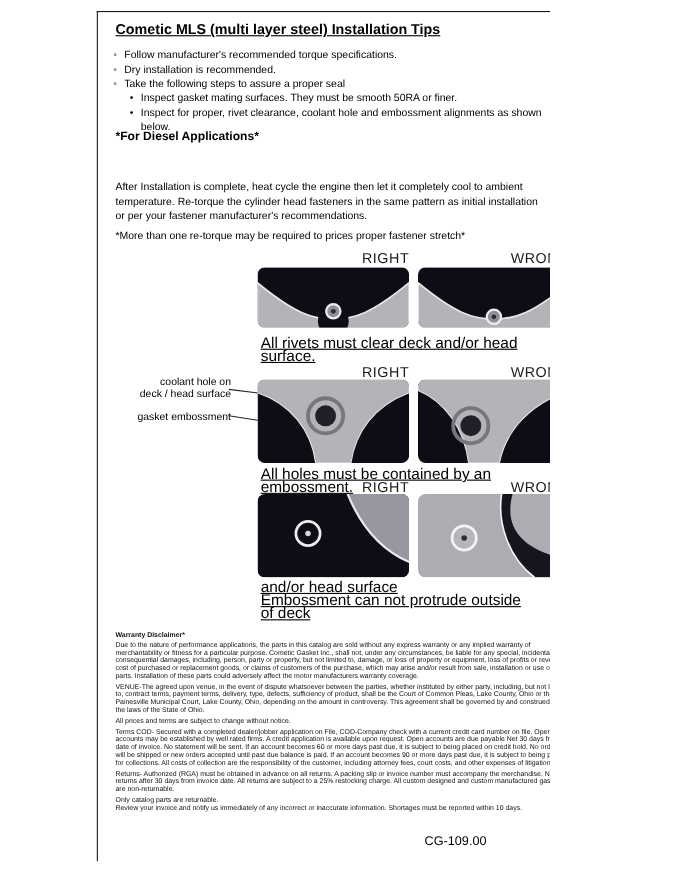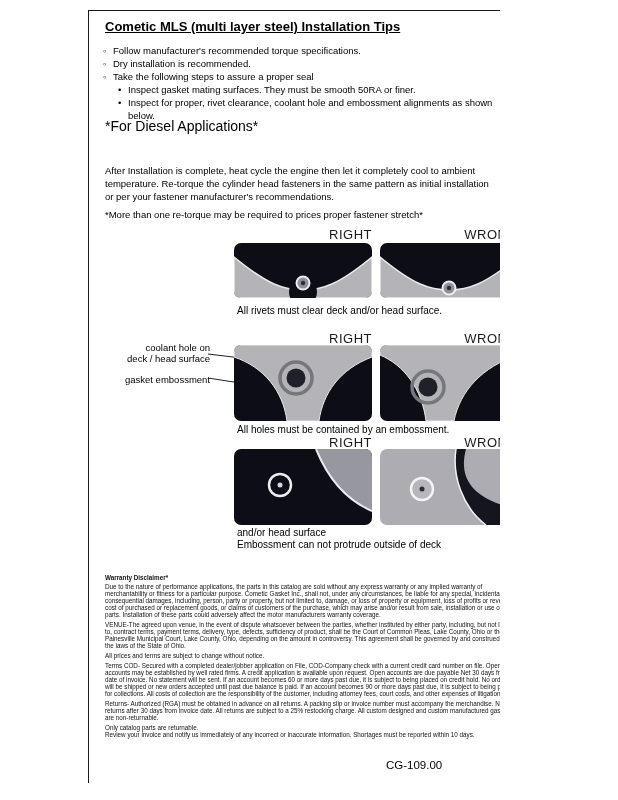--- a/index.html
+++ b/index.html
@@ -6,33 +6,33 @@
   .page{position:relative;width:500px;height:800px;background:#ffffff;
         font-family:"Liberation Sans",sans-serif;color:#000;overflow:hidden;}
   .frame{position:absolute;left:88px;top:10px;width:441px;height:772px;
          border-left:1.5px solid #1a1a1a;border-top:1.5px solid #1a1a1a;}
   .abs{position:absolute;}
   .title{left:105px;top:19px;font-size:13px;font-weight:bold;text-decoration:underline;}
   .bullets{left:103px;top:44px;font-size:9.5px;}
   .bline{display:flex;line-height:13px;}
   .bglyph{width:10px;flex:0 0 10px;}
   .sub{margin-left:15px;}
-  .diesel-heading{left:105px;top:118px;font-size:14px;font-weight:normal;}
+  .diesel-heading{left:105px;top:118px;font-size:11px;font-weight:bold;}
   .para{left:105px;width:420px;font-size:9.5px;line-height:13px;}
   .p1{top:137px;} .p2{top:164px;} .note{top:208px;}
   .hdr{width:138px;text-align:right;font-size:13px;letter-spacing:.5px;color:#1a1a1a;}
   .hdr-r1r{left:234px;top:227px;} .hdr-r1w{left:380px;top:227px;}
   .hdr-r2r{left:234px;top:331px;} .hdr-r2w{left:380px;top:331px;}
   .hdr-r3r{left:234px;top:435px;} .hdr-r3w{left:380px;top:435px;}
   .photo{width:138px;border-radius:7px;overflow:hidden;line-height:0;}
   .photo svg{display:block;}
   .img-r1r{left:234px;top:243px;} .img-r1w{left:380px;top:243px;}
   .img-r2r{left:234px;top:345px;} .img-r2w{left:380px;top:345px;}
   .img-r3r{left:234px;top:449px;} .img-r3w{left:380px;top:449px;}
-  .cap{font-size:10px;line-height:12px;color:#000;}
+  .cap{font-size:14px;line-height:12px;color:#000;text-decoration:underline;}
   .cap-r1{left:237px;top:305px;} .cap-r2{left:237px;top:424px;}
   .cap-r3{left:237px;top:527px;width:250px;}
   .lbl{font-size:9.5px;line-height:11px;text-align:right;width:96px;}
   .lbl-coolant{left:114px;top:342px;} .lbl-emboss{left:114px;top:374px;}
   .connector{left:206px;top:346px;}
   .legal{left:105px;top:574px;width:414px;font-size:6.3px;line-height:7px;color:#111;}
   .legal .lheading{font-weight:bold;margin:0 0 2px 0;}
   .legal p{margin:0 0 3px 0;}
   .legal p.tight{margin:0;}
   .code{left:386px;top:759px;font-size:11.5px;}

